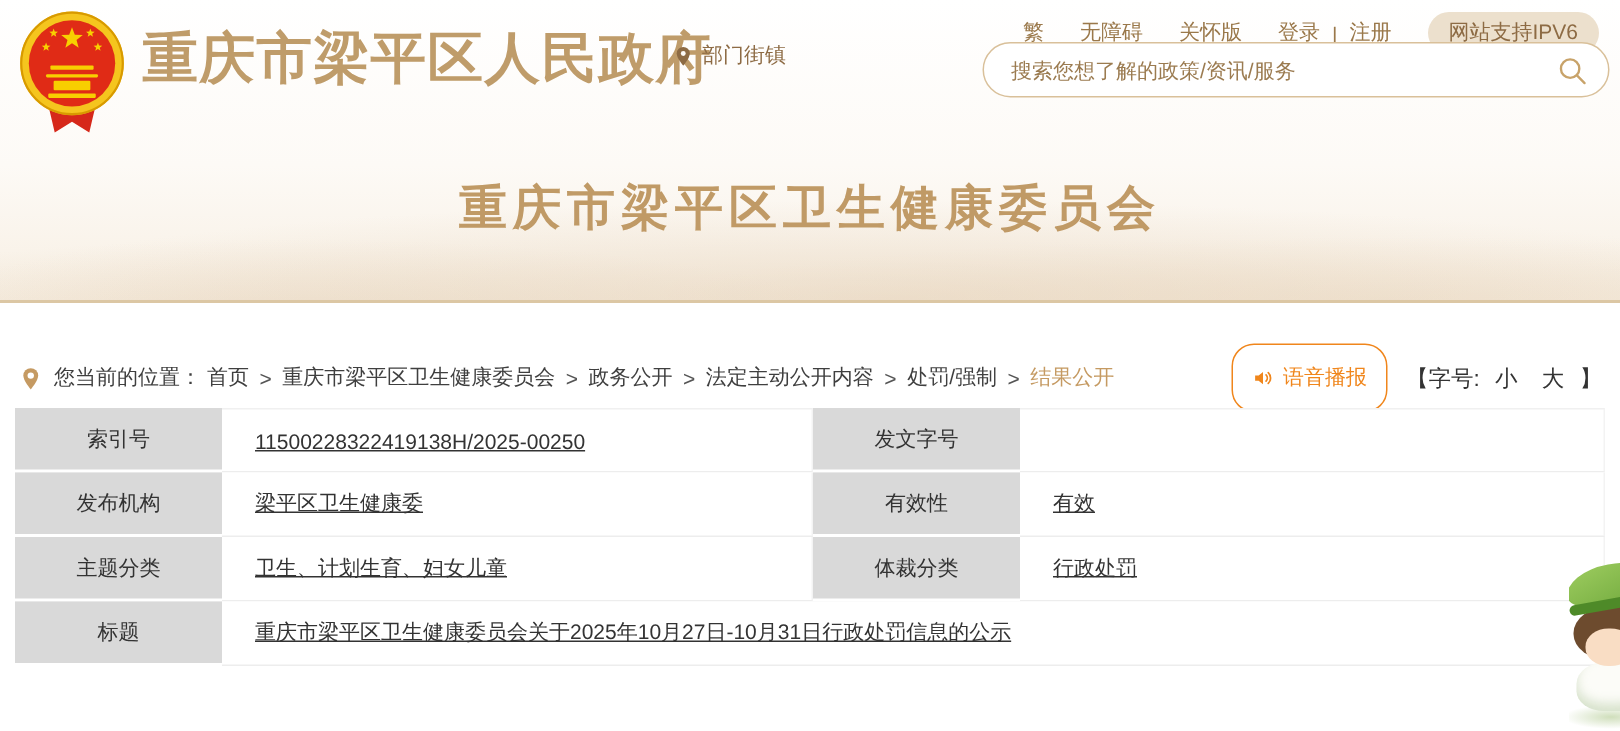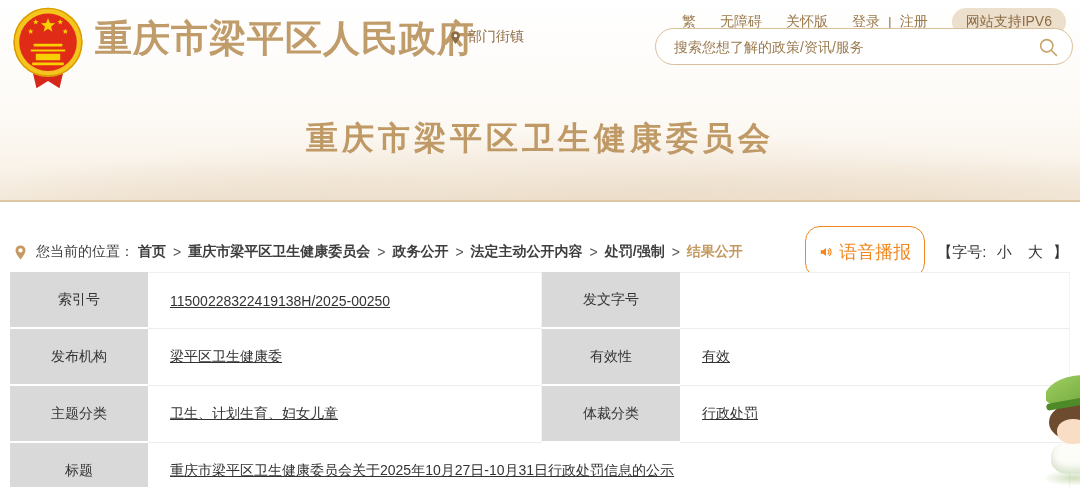--- a/index.html
+++ b/index.html
@@ -41,38 +41,38 @@
     position:absolute; top:117px; left:0; width:100%; text-align:center;
     font-size:32px; font-weight:bold; color:#c09a66; letter-spacing:4px;
   }
   
   .crumb-bar {
     position:absolute; top:212px; left:12px; right:12px; height:34px;
     display:flex; align-items:center; justify-content:space-between;margin-top:23px;
   }
   .crumb-left { display:flex; align-items:center; gap:4px; font-size:14px; color:#3f3f3f; white-space:nowrap; }
   .crumb-left .pin { width:17px; height:17px; margin-right:3px; }
-  .crumb-item { cursor:pointer;font-weight:bold; }
+  .crumb-item { cursor:pointer; }
   .crumb-sep { margin:0 3px; color:#555; }
   .crumb-current { color:#c59a62; }
   .crumb-right { display:flex; align-items:center; gap:12px; }
   .voice-btn {
     display:flex; align-items:center; gap:6px; background:#fff;
     border:1px solid #f0861c; color:#f0861c; border-radius:15px;
-    padding:13px 13px; font-size:18px; cursor:pointer;
+    padding:13px 13px; font-size:14px; cursor:pointer;
   }
   .fontsize { font-size:15px; color:#333; white-space:nowrap; }
   .fontsize .sz { cursor:pointer; margin:0 6px; }
   
   .doc-table {
     position:absolute; top:272px; left:10px; width:1060px;
     border-collapse:separate; border-spacing:0; font-size:14px; color:#333;
     table-layout:fixed;
   }
-  .doc-table td { height:57px; vertical-align:middle;margin-top:28px; }
+  .doc-table td { height:43px; vertical-align:middle;margin-top:28px; }
   .doc-table td.lbl {
     width:138px; background:#d9d9d9; text-align:center;
     border-bottom:2px solid #ffffff; font-weight:400;
   }
   .doc-table td.val {
     padding-left:22px; background:#fff;
     border-bottom:1px solid #ededed; border-right:1px solid #f3f3f3;text-decoration:underline;
   }
   .doc-table tr:first-child td.val { border-top:1px solid #f0f0f0; }
   .doc-table td.w1 { width:394px; }

